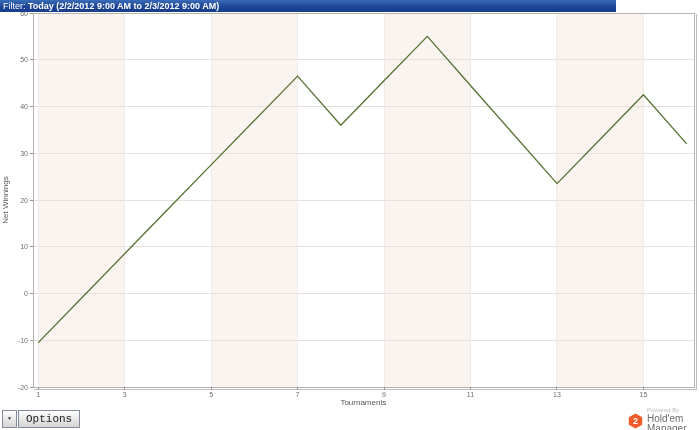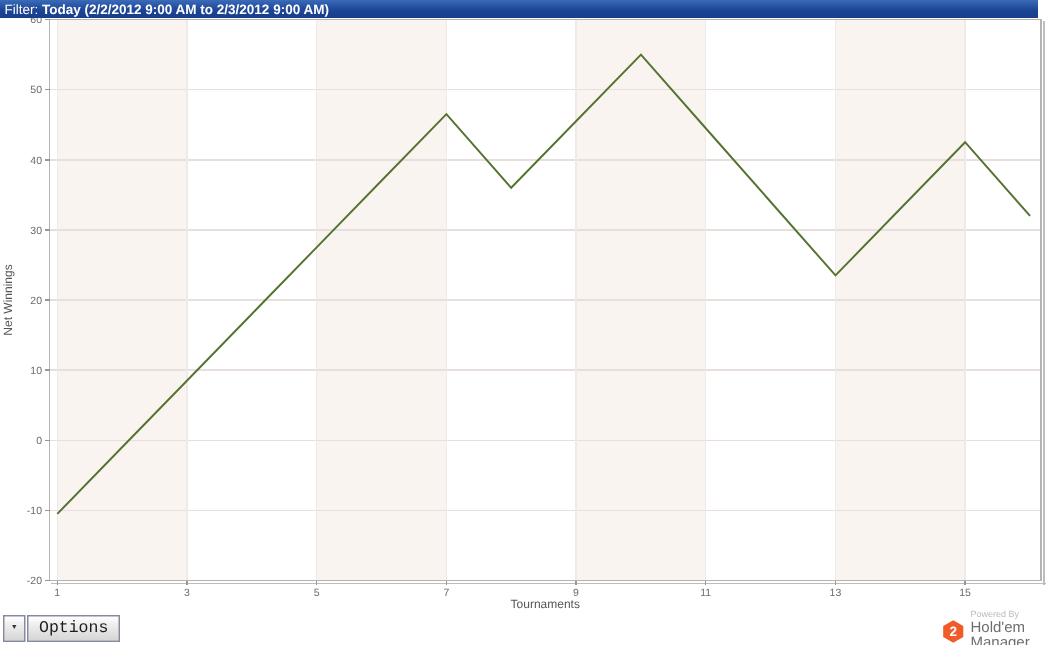--- a/index.html
+++ b/index.html
@@ -4,21 +4,21 @@
 <style>
   * { margin:0; padding:0; box-sizing:border-box; }
   html,body { width:700px; height:430px; }
   body {
     font-family:"Liberation Sans", sans-serif;
     background:#ffffff;
     position:relative;
     overflow:hidden;
   }
   .filter-bar {
-    position:absolute; top:0; left:0; width:692px; height:12px;
+    position:absolute; top:0; left:0; width:616px; height:12px;
     background:linear-gradient(#3a6cb8, #1d4596 55%, #173e8c);
     color:#ffffff; font-size:9px; line-height:12px;
     padding-left:3px; z-index:5; white-space:nowrap;
   }
   .filter-bar .flabel { font-weight:normal; }
   .filter-bar .fvalue { font-weight:bold; }
   #chart-svg { position:absolute; top:0; left:0; z-index:1; background:#fff; }
   .tick  { font-size:7px;  fill:#6e6a6a; font-family:"Liberation Sans", sans-serif; }
   .axis-title { font-size:8px; fill:#5a5555; font-family:"Liberation Sans", sans-serif; }
   .btn-row { position:absolute; left:2px; top:410px; height:18px; display:flex; z-index:6; }

